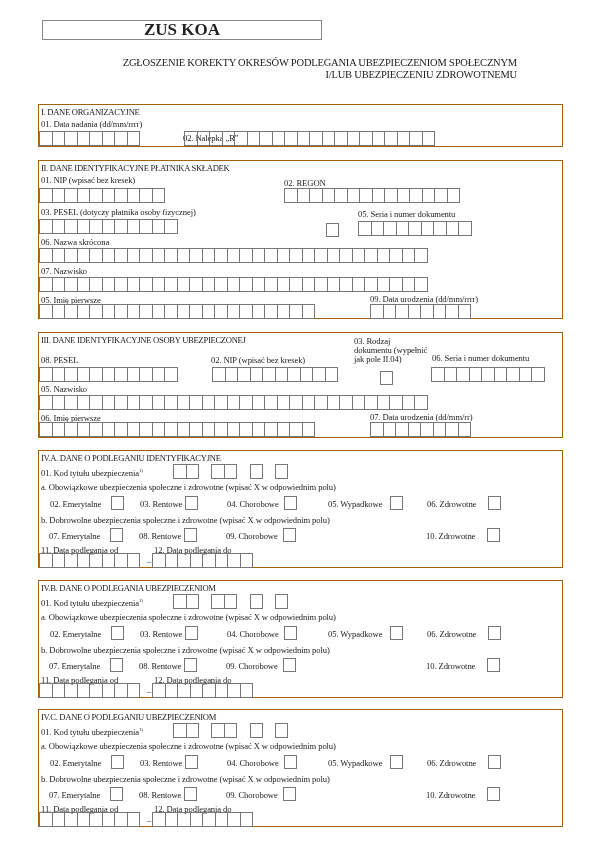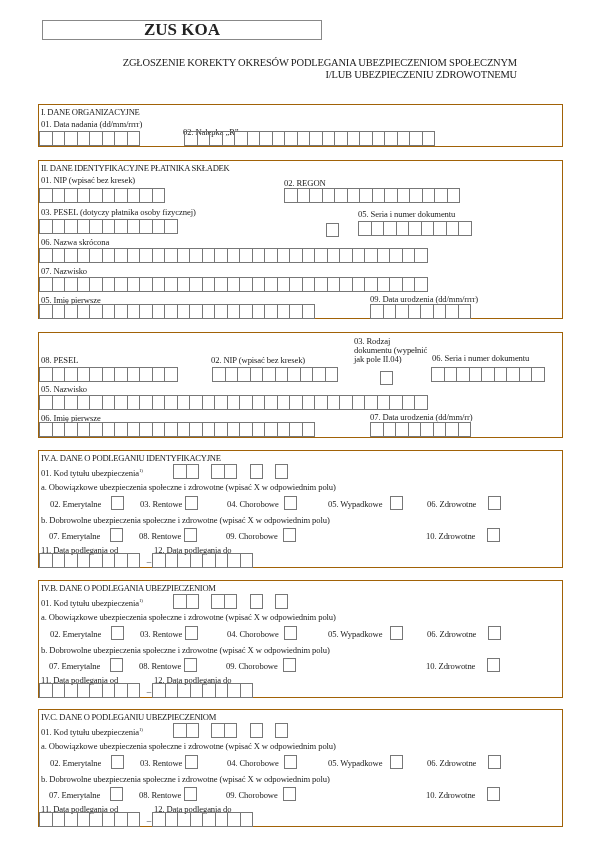--- a/index.html
+++ b/index.html
@@ -25,21 +25,21 @@
 <div class="abs hdr">
   <div class="r">ZUS KOA</div>
 </div>
 
 <div class="abs title" style="top:57px">ZGŁOSZENIE KOREKTY OKRESÓW PODLEGANIA UBEZPIECZENIOM SPOŁECZNYM</div>
 <div class="abs title" style="top:69px">I/LUB UBEZPIECZENIU ZDROWOTNEMU</div>
 
 <div class="abs sec" style="top:104px;height:43px">
   <div class="abs sh" style="left:2px;top:2px">I. DANE ORGANIZACYJNE</div>
   <div class="abs lbl" style="left:2px;top:14px">01. Data nadania (dd/mm/rrrr)</div>
-  <div class="abs lbl" style="left:144px;top:22px">02. Nalepka „R”</div>
+  <div class="abs lbl" style="left:144px;top:28px">02. Nalepka „R”</div>
   <div class="abs cells" style="left:0;top:26px">
       <div class="cell"></div>
       <div class="cell"></div>
       <div class="cell"></div>
       <div class="cell"></div>
       <div class="cell"></div>
       <div class="cell"></div>
       <div class="cell"></div>
       <div class="cell"></div>
     </div>
@@ -228,20 +228,21 @@
       <div class="cell"></div>
       <div class="cell"></div>
       <div class="cell"></div>
       <div class="cell"></div>
       <div class="cell"></div>
       <div class="cell"></div>
     </div>
 </div>
 
 <div class="abs sec" style="top:332px;height:106px">
+  <div class="abs sh" style="left:2px;top:2px">III. DANE IDENTYFIKACYJNE OSOBY UBEZPIECZONEJ</div>
   <div class="abs lbl" style="left:2px;top:22px">08. PESEL</div>
   <div class="abs lbl" style="left:172px;top:22px">02. NIP (wpisać bez kresek)</div>
   <div class="abs lbl" style="left:315px;top:4px;line-height:9px">
     <div>03. Rodzaj</div>
     <div>dokumentu (wypełnić</div>
     <div>jak pole II.04)</div>
   </div>
   <div class="abs lbl" style="left:393px;top:20px">06. Seria i numer dokumentu</div>
   <div class="abs cells" style="left:0;top:34px">
       <div class="cell"></div>

